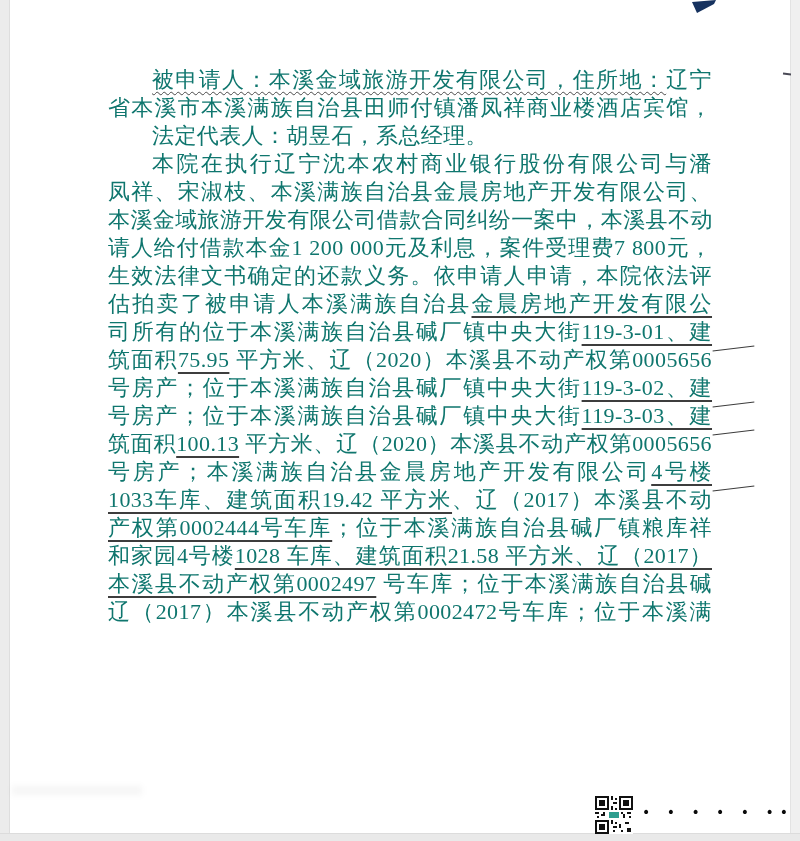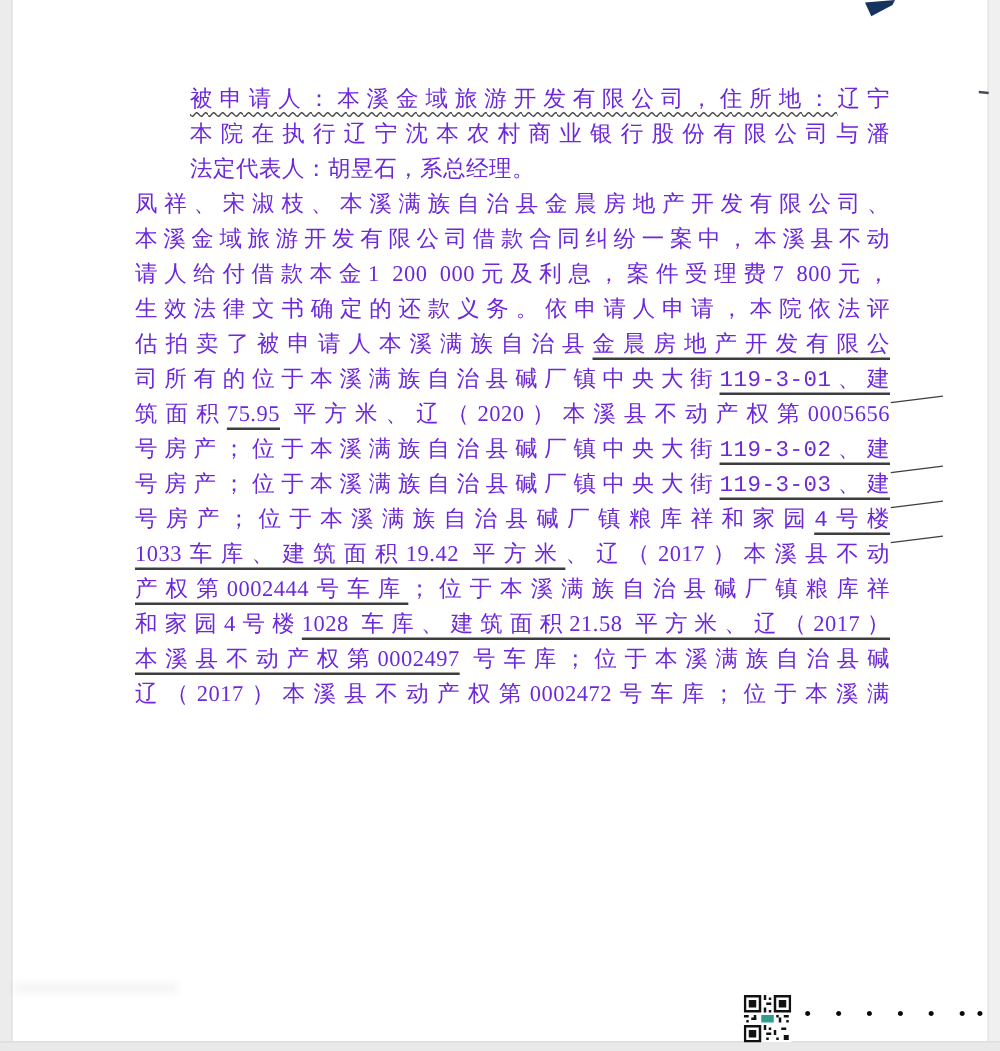--- a/index.html
+++ b/index.html
@@ -20,41 +20,41 @@
   .artifact-dash { position: absolute; left: 783px; top: 73px; width: 8px; height: 2px;
                    background: #4a4a56; transform: rotate(6deg); }
 
   
   .corner-mark { position: absolute; left: 692px; top: 0; }
 
   
   .text-block { position: absolute; left: 108px; top: 66px; width: 604px; }
   .line {
     height: 28px; line-height: 27px;
-    font-size: 18px; color: #6d28d9;
+    font-size: 22px; color: #0f766e;
     text-align: justify; text-align-last: justify;
     white-space: nowrap;
     letter-spacing: 0.4px;
   }
   .line.indent { text-indent: 44px; }
   .line.short  { text-align-last: left; }
   .u {
     text-decoration: underline;
     text-decoration-thickness: 1.5px;
     text-decoration-color: #3d3d3d;
     text-underline-offset: 5px;
   }
   .u-wavy {
     text-decoration: underline;
     text-decoration-style: wavy;
     text-decoration-thickness: 1px;
     text-decoration-color: #4a4a4a;
     text-underline-offset: 4px;
   }
-  .ext { position: relative; font-family: Liberation Mono, monospace; }
+  .ext { position: relative; }
   .ext::after {
     content: "";
     position: absolute;
     left: 100%; bottom: -5px;
     width: 42px; height: 8px;
     border-bottom: 1.6px solid #3d3d3d;
     transform: rotate(-7deg);
   }
 
   
@@ -74,32 +74,34 @@
 <div class="edge edge-bottom"></div>
 <div class="smudge"></div>
 <div class="artifact-dash"></div>
 
 <svg class="corner-mark" width="26" height="14" viewBox="0 0 26 14">
   <polygon points="0,2 24,0 22,4 5,13" fill="#16325f"></polygon>
 </svg>
 
 <div class="text-block">
     <div class="line indent"><span class="u-wavy">被申请人：本溪金域旅游开发有限公司，住所地：</span><span>辽宁</span></div>
+    <div class="line"><span>省本溪市本溪满族自治县田师付镇潘凤祥商业楼酒店宾馆，</span></div>
+    <div class="line indent short"><span>法定代表人：胡昱石，系总经理。</span></div>
     <div class="line indent"><span>本院在执行辽宁沈本农村商业银行股份有限公司与潘</span></div>
-    <div class="line indent short"><span>法定代表人：胡昱石，系总经理。</span></div>
     <div class="line"><span>凤祥、宋淑枝、本溪满族自治县金晨房地产开发有限公司、</span></div>
     <div class="line"><span>本溪金域旅游开发有限公司借款合同纠纷一案中，本溪县不动</span></div>
     <div class="line"><span>请人给付借款本金1 200 000元及利息，案件受理费7 800元，</span></div>
     <div class="line"><span>生效法律文书确定的还款义务。依申请人申请，本院依法评</span></div>
     <div class="line"><span>估拍卖了被申请人本溪满族自治县</span><span class="u">金晨房地产开发有限公</span></div>
     <div class="line"><span>司所有的位于本溪满族自治县碱厂镇中央大街</span><span class="u ext">119-3-01、建</span></div>
     <div class="line"><span>筑面积</span><span class="u">75.95</span><span> 平方米、辽（2020）本溪县不动产权第0005656</span></div>
     <div class="line"><span>号房产；位于本溪满族自治县碱厂镇中央大街</span><span class="u ext">119-3-02、建</span></div>
     <div class="line"><span>号房产；位于本溪满族自治县碱厂镇中央大街</span><span class="u ext">119-3-03、建</span></div>
-    <div class="line"><span>号房产；位于本溪满族自治县碱厂镇粮库祥和家园</span><span class="u ext">4号楼</span></div>
+    <div class="line"><span>筑面积</span><span class="u">100.13</span><span> 平方米、辽（2020）本溪县不动产权第0005656</span></div>
+    <div class="line"><span>号房产；本溪满族自治县金晨房地产开发有限公司</span><span class="u ext">4号楼</span></div>
     <div class="line"><span class="u">1033车库、建筑面积19.42 平方米</span><span>、辽（2017）本溪县不动</span></div>
     <div class="line"><span class="u">产权第0002444号车库</span><span>；位于本溪满族自治县碱厂镇粮库祥</span></div>
     <div class="line"><span>和家园4号楼</span><span class="u">1028 车库、建筑面积21.58 平方米、辽（2017）</span></div>
     <div class="line"><span class="u">本溪县不动产权第0002497</span><span> 号车库；位于本溪满族自治县碱</span></div>
     <div class="line"><span>辽（2017）本溪县不动产权第0002472号车库；位于本溪满</span></div>
   </div>
 
 <svg class="qr" width="38" height="38" viewBox="0 0 19 19">
   <rect x="0" y="0" width="19" height="19" fill="#ffffff"></rect>
 

